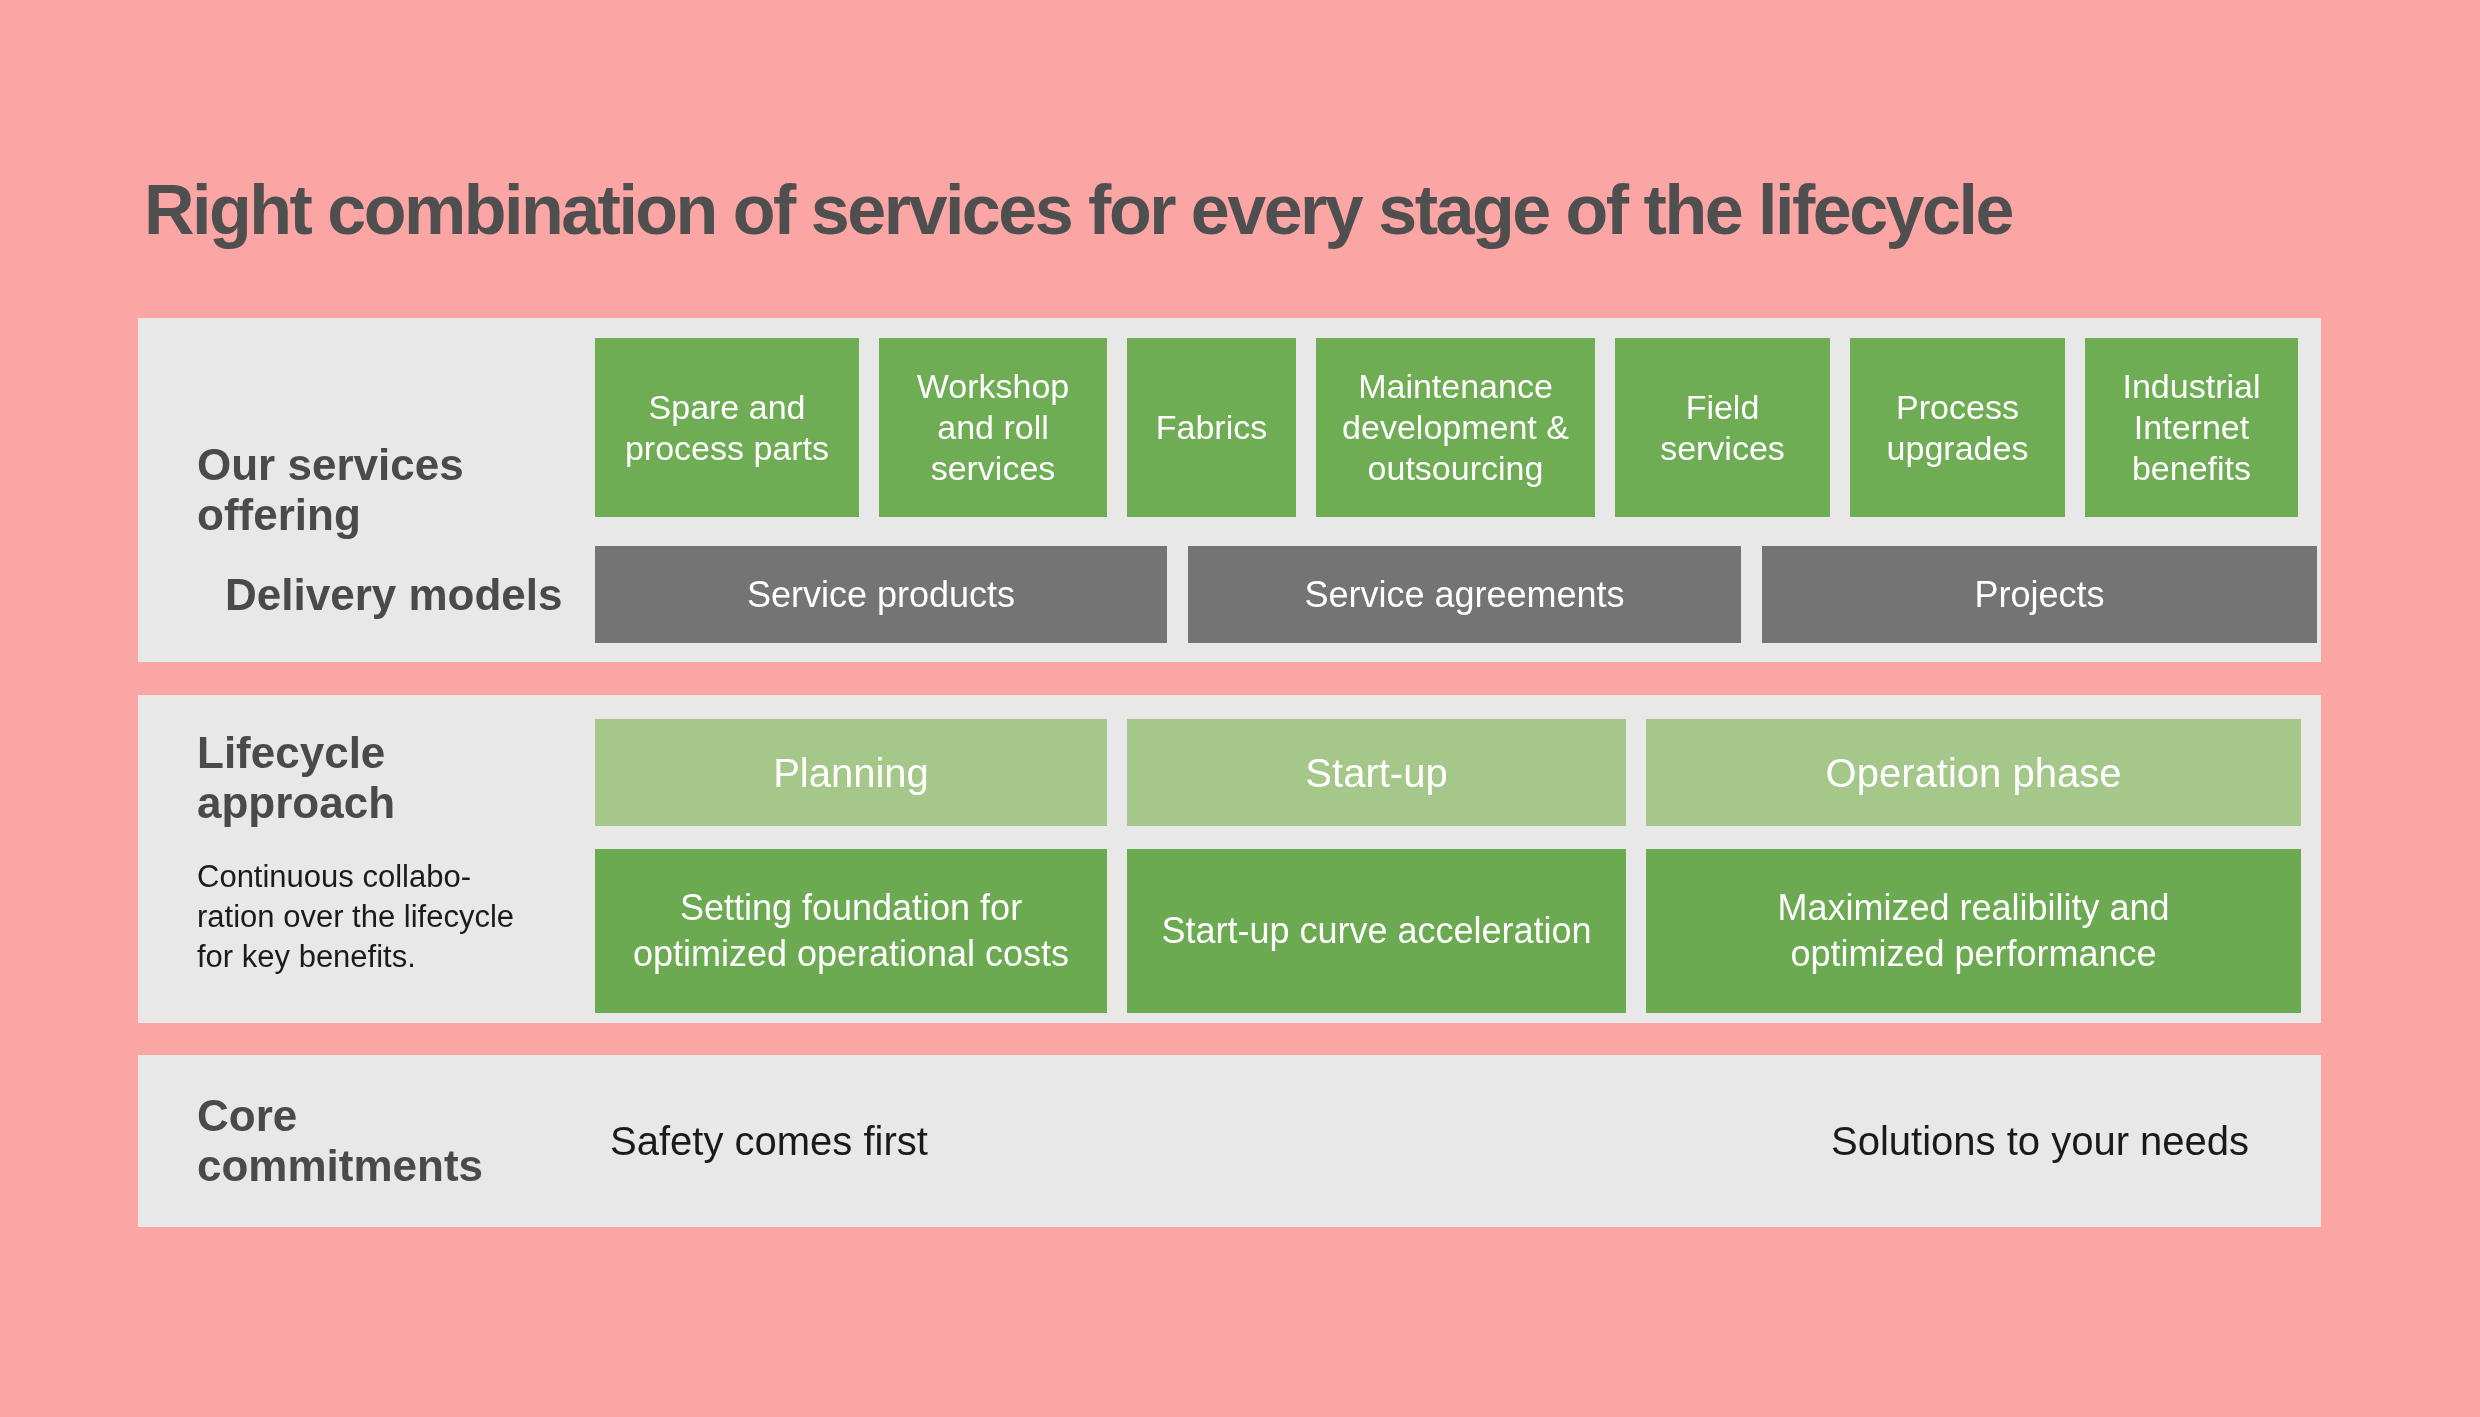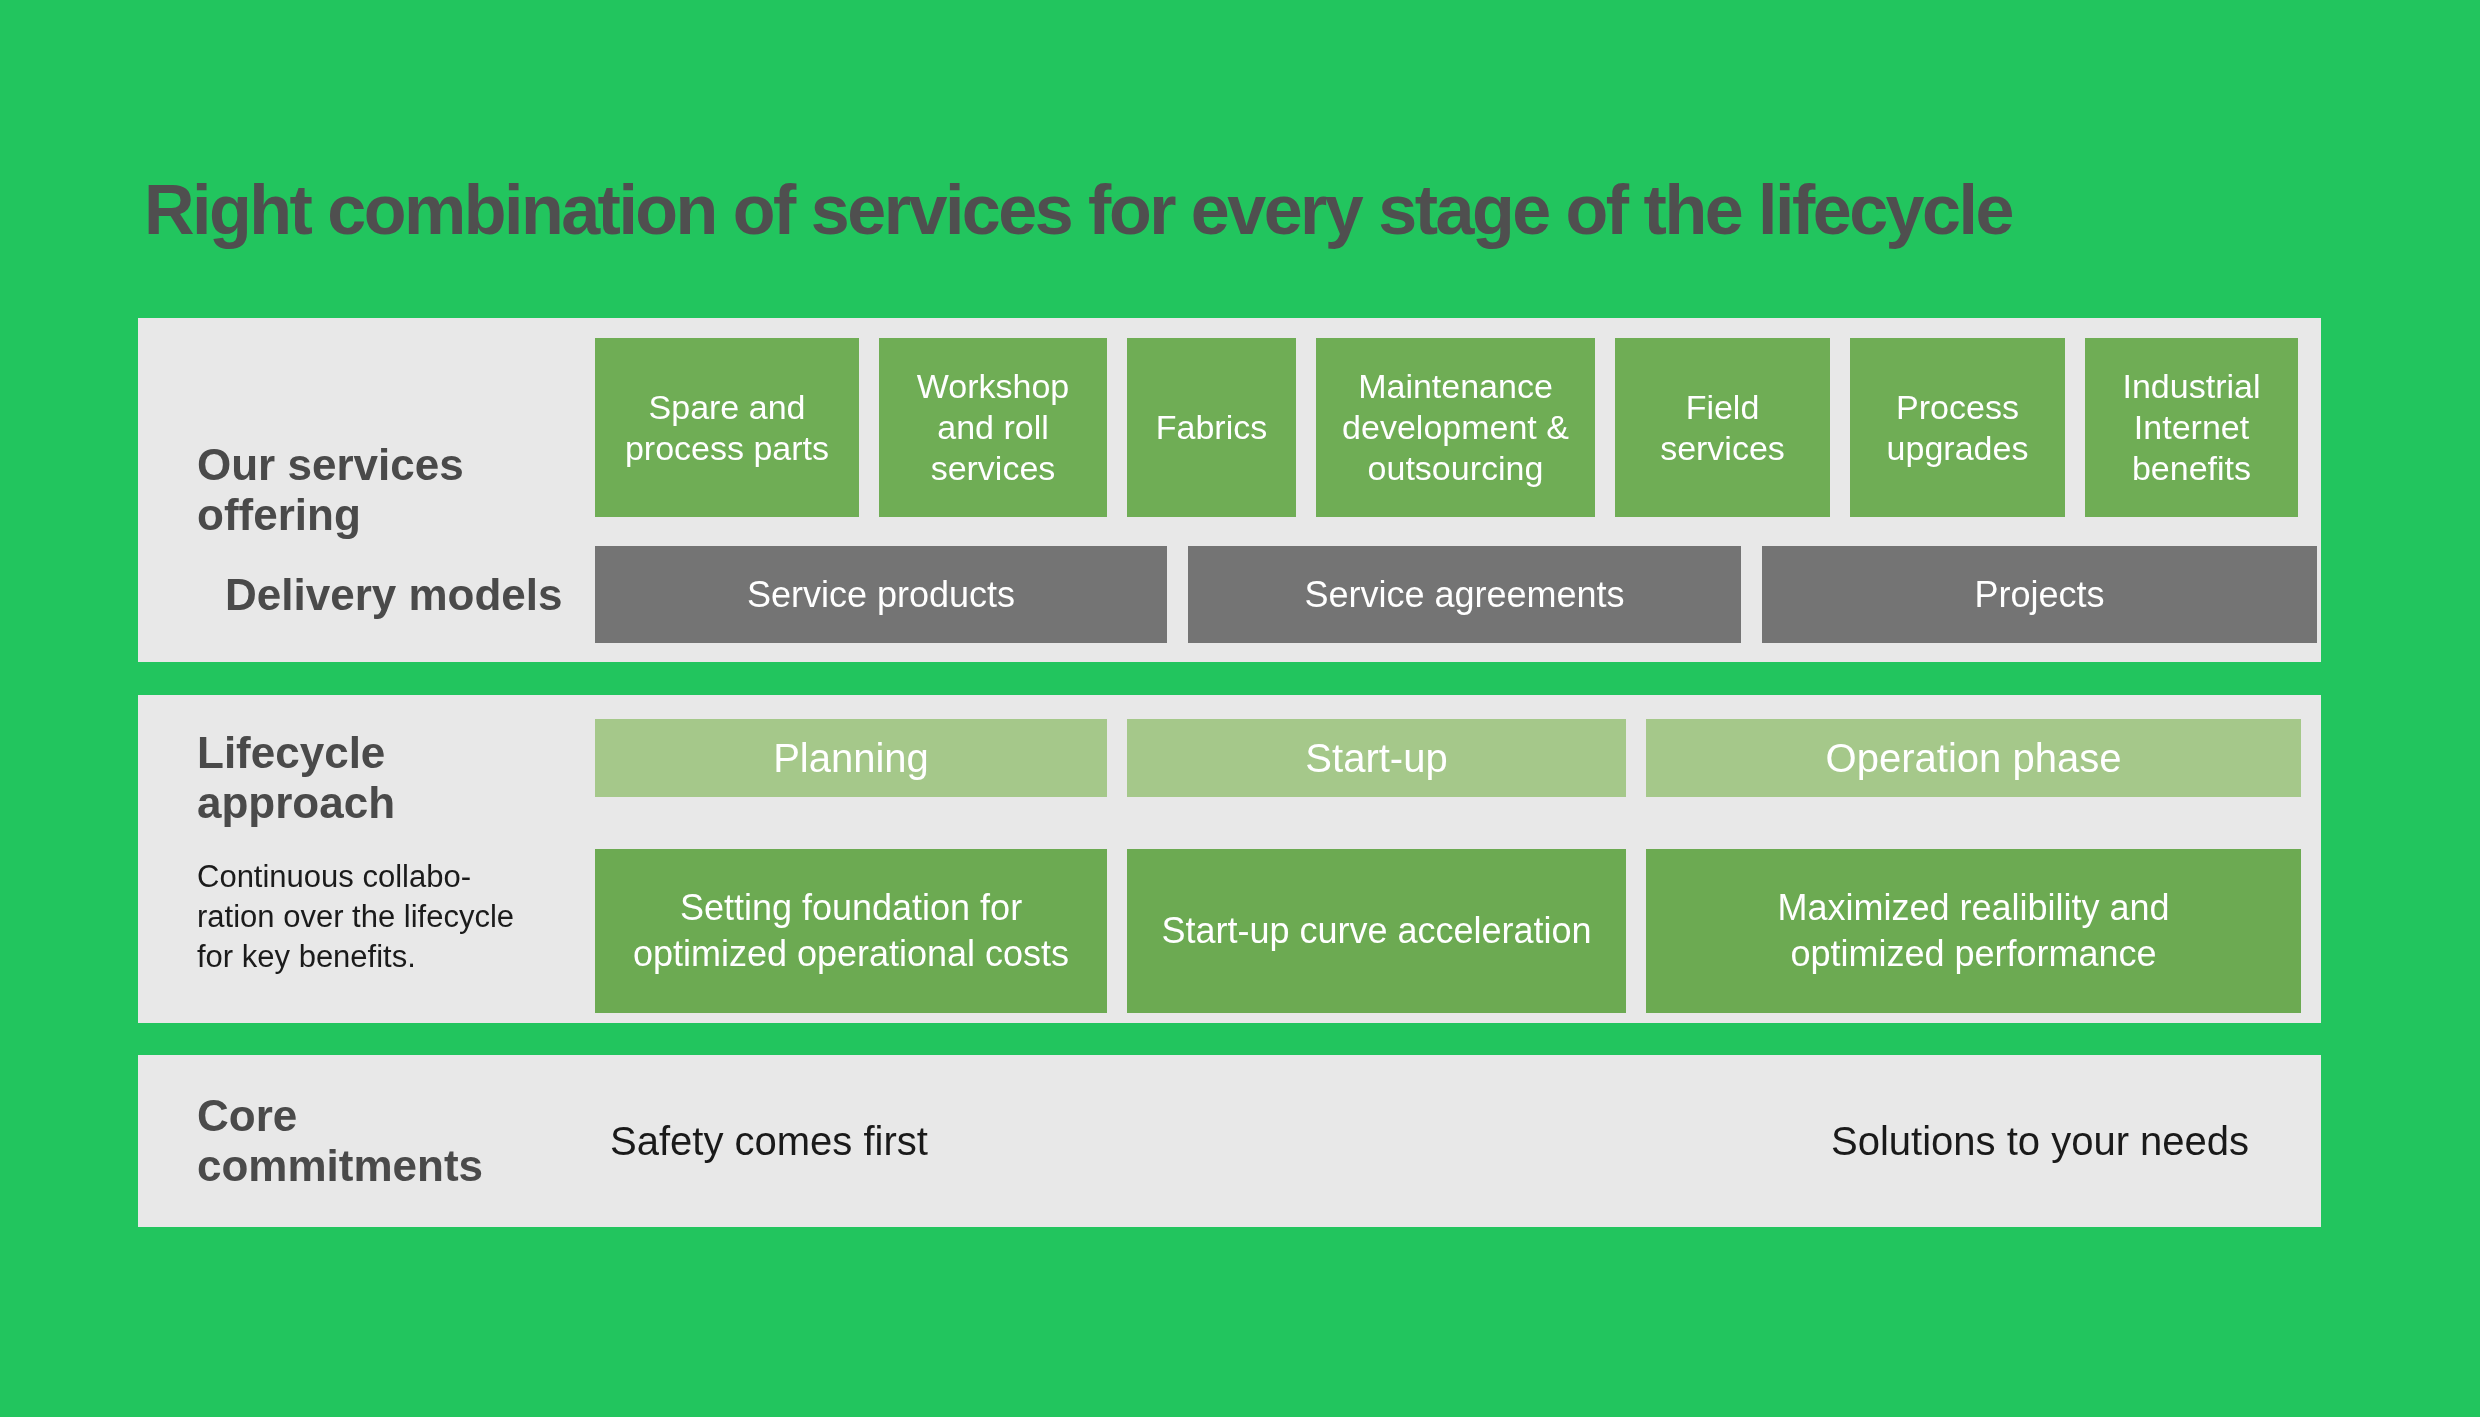--- a/index.html
+++ b/index.html
@@ -1,19 +1,19 @@
 <!DOCTYPE html>
 <html><head>
 <meta charset="utf-8">
 <style>
   html,body{margin:0;padding:0;background:#ffffff;}
   .slide{
     position:relative;
     width:2480px;height:1417px;
-    background:#22c55e;
+    background:#fca5a5;
     font-family:"Liberation Sans","DejaVu Sans",sans-serif;
     overflow:hidden;
   }
   .slide-title{
     position:absolute;left:144px;top:175px;
     font-size:70px;font-weight:bold;color:#4f4f4f;
     letter-spacing:-2.5px;line-height:1;white-space:nowrap;
   }
   .section{
     position:absolute;left:138px;width:2183px;
@@ -36,21 +36,21 @@
 
   .desc{
     position:absolute;left:59px;top:162px;
     font-size:31px;color:#1b1b1b;line-height:40px;
     white-space:pre-line;
   }
 
   .row{position:absolute;left:457px;display:flex;}
   .row-services{top:20px;height:179px;gap:20px;}
   .row-delivery{top:228px;height:97px;gap:21px;}
-  .row-phases{top:24px;height:78px;gap:20px;border-radius:19px;}
+  .row-phases{top:24px;height:107px;gap:20px;border-radius:19px;}
   .row-benefits{top:154px;height:164px;gap:20px;}
 
   .box{
     display:flex;align-items:center;justify-content:center;
     text-align:center;color:#ffffff;white-space:pre-line;
     box-sizing:border-box;padding:0 6px;
   }
   .box-green{background:#6fad55;font-size:34px;line-height:41px;}
   .box-gray{background:#747474;font-size:36px;line-height:42px;}
   .box-lightgreen{background:#a5c88a;font-size:40px;line-height:46px;}

